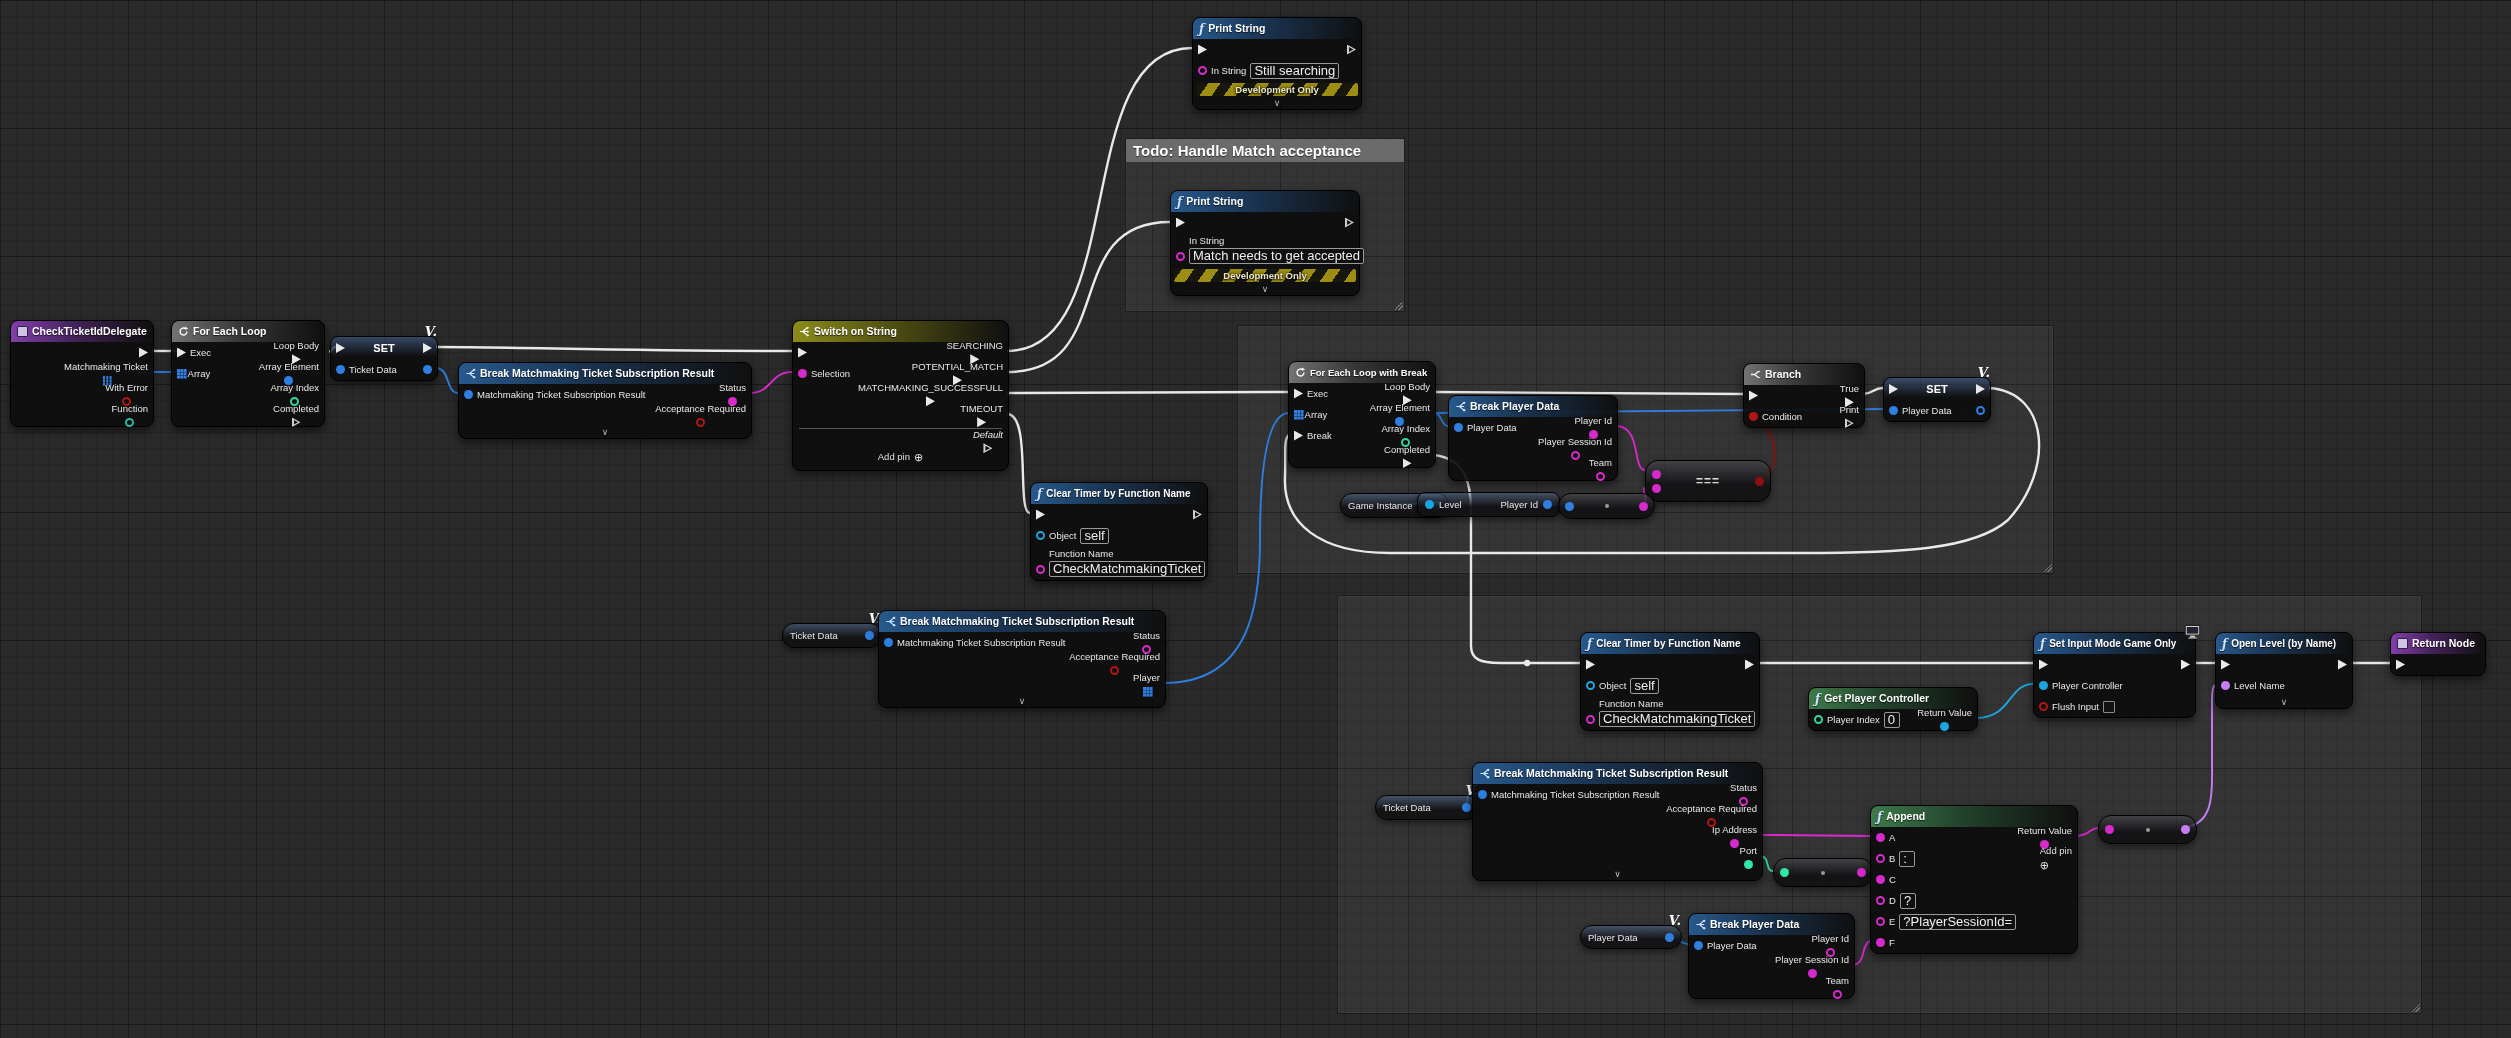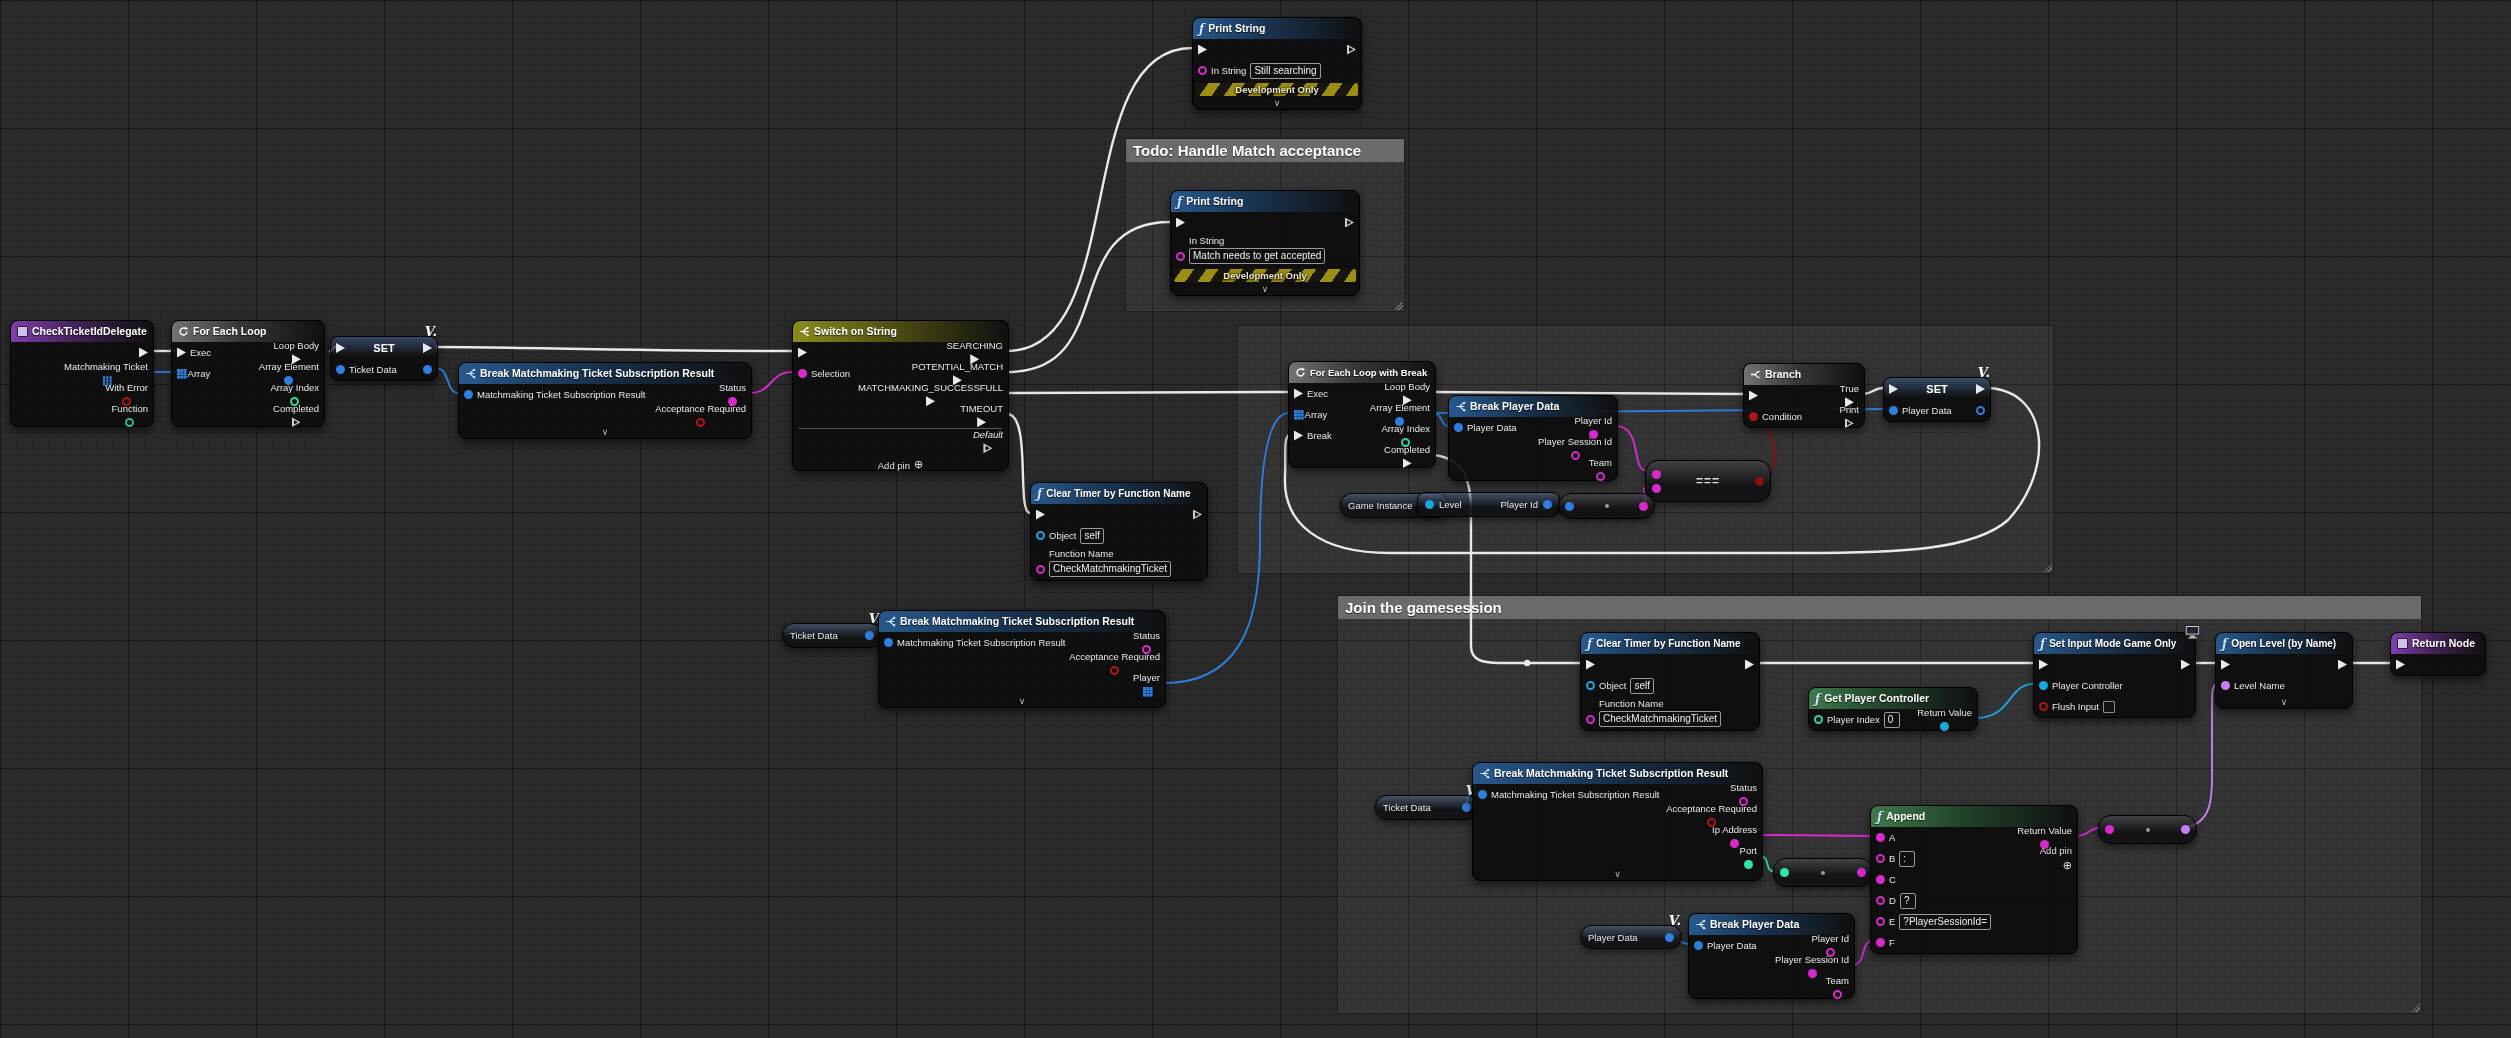--- a/index.html
+++ b/index.html
@@ -44,41 +44,41 @@
   .it{font-style:italic;}
   
   .pe{width:9px;height:10px;background:#e9e9e9;clip-path:polygon(0 0,100% 50%,0 100%);position:relative;flex:none;}
   .pe.h{background:#cfcfcf;}
   .pe.h::after{content:"";position:absolute;left:2px;top:2.4px;width:4.5px;height:5.2px;background:#141414;clip-path:polygon(0 0,100% 50%,0 100%);}
   .pd{width:9px;height:9px;border-radius:50%;box-sizing:border-box;flex:none;}
   .pd.f{background:var(--c);}
   .pd.h{border:2px solid var(--c);}
   .pg{width:2.6px;height:2.6px;flex:none;background:#2e7fe0;margin:0 4px 6px 0;
     box-shadow:3.3px 0 #2e7fe0,6.6px 0 #2e7fe0,0 3.3px #2e7fe0,3.3px 3.3px #2e7fe0,6.6px 3.3px #2e7fe0,0 6.6px #2e7fe0,3.3px 6.6px #2e7fe0,6.6px 6.6px #2e7fe0;}
-  .fld{background:#101010;border:1px solid #9a9a9a;color:#efefef;font-size:10px;height:14px;line-height:14px;padding:0 3px;border-radius:2px;min-width:8px;text-align:left;}
+  .fld{background:#101010;border:1px solid #9a9a9a;color:#efefef;font-size:13px;height:14px;line-height:14px;padding:0 3px;border-radius:2px;min-width:8px;text-align:left;}
   .cb{width:10px;height:10px;border:1px solid #8a8a8a;background:#121212;border-radius:1px;flex:none;}
   .fico{font-family:"DejaVu Serif",serif;font-style:italic;font-weight:bold;font-size:12px;color:#cfe3ff;}
   .sqico{width:9px;height:9px;background:#cfc4e8;border:1px solid #2a2040;border-radius:1px;flex:none;}
   .iico{width:11px;height:11px;flex:none;}
   .chev{height:12px;display:flex;align-items:center;justify-content:center;color:#b9b9b9;font-size:9px;}
   .devband{height:13px;margin:2px 3px 1px;border-radius:2px;display:flex;align-items:center;justify-content:center;
     font-size:9.5px;font-weight:bold;color:#e9e6c8;text-shadow:0 1px 2px #000,0 0 3px #000;
     background:repeating-linear-gradient(-55deg,#9d8d12 0 10px,#17170e 10px 20px);}
   .setnode{background:linear-gradient(180deg,rgba(62,96,150,.55),rgba(13,13,13,.94) 46%);border:1px solid #000;border-radius:8px;position:absolute;box-shadow:0 4px 10px rgba(0,0,0,.55);font-size:9.5px;}
   .settitle{height:22px;display:flex;align-items:center;padding:0 5px;font-weight:bold;font-size:11px;color:#fff;}
   .vmark{position:absolute;top:-13px;right:0;font-family:"DejaVu Serif",serif;font-style:italic;font-weight:bold;font-size:13px;color:#fff;}
   .capsule{position:absolute;height:23px;border-radius:12px;border:1px solid #000;
     background:linear-gradient(180deg,rgba(90,120,165,.45),rgba(18,18,20,.95) 60%);
     display:flex;align-items:center;gap:5px;padding:0 7px;font-size:9.5px;box-shadow:0 3px 7px rgba(0,0,0,.5);}
   .compact{position:absolute;border-radius:13px;border:1px solid #000;background:linear-gradient(180deg,rgba(80,80,88,.5),rgba(18,18,20,.95) 60%);
     display:flex;align-items:center;padding:0 6px;gap:4px;box-shadow:0 3px 7px rgba(0,0,0,.5);font-size:11px;}
   .dot{width:4px;height:4px;border-radius:50%;background:#9a9a9a;}
   .eqsym{flex:1;text-align:center;color:#dcdcdc;font-weight:bold;font-size:12px;letter-spacing:1px;}
   .sep{border-top:1px solid #555;margin:2px 6px;}
-  .addpin{display:flex;align-items:flex-end;justify-content:center;gap:4px;height:18px;color:#e0e0e0;}
+  .addpin{display:flex;align-items:flex-start;justify-content:center;gap:4px;height:18px;color:#e0e0e0;}
   .oplus{font-size:11px;color:#e0e0e0;}
   .monico{position:absolute;top:-9px;right:-6px;}
   .stack{display:flex;flex-direction:column;gap:2px;justify-content:center;}
   .stacklbl{color:#e8e8e8;}
 </style>
 </head>
 <body>
 
 <svg width="0" height="0" style="position:absolute">
   <defs>
@@ -110,21 +110,20 @@
 <div id="stage">
 
   <div class="comment" style="left:1125px;top:138px;width:278px;height:172px">
     <div class="cbar">Todo: Handle Match acceptance</div>
     <div class="chandle"></div>
   </div>
   <div class="comment" style="left:1237px;top:325px;width:815px;height:247px">
     <div class="chandle"></div>
   </div>
   <div class="comment" style="left:1337px;top:595px;width:1083px;height:417px">
-    <div class="cbar">Join the gamesession</div>
     <div class="chandle"></div>
   </div>
 
   <svg id="wires" viewBox="0 0 2511 1038">
     <path class="we" d="M152,351 L177,351"></path>
     <path class="wb" d="M152,372 L177,372"></path>
     <path class="we" d="M329,351.5 C334,351.5 331,347 336,347"></path>
     <path class="we" d="M436,347 C530,347 610,351 792,351"></path>
     <path class="wb" d="M436,368 C450,368 446,393 458,393"></path>
     <path class="wm" d="M750,393 C772,393 770,372 792,372"></path>

